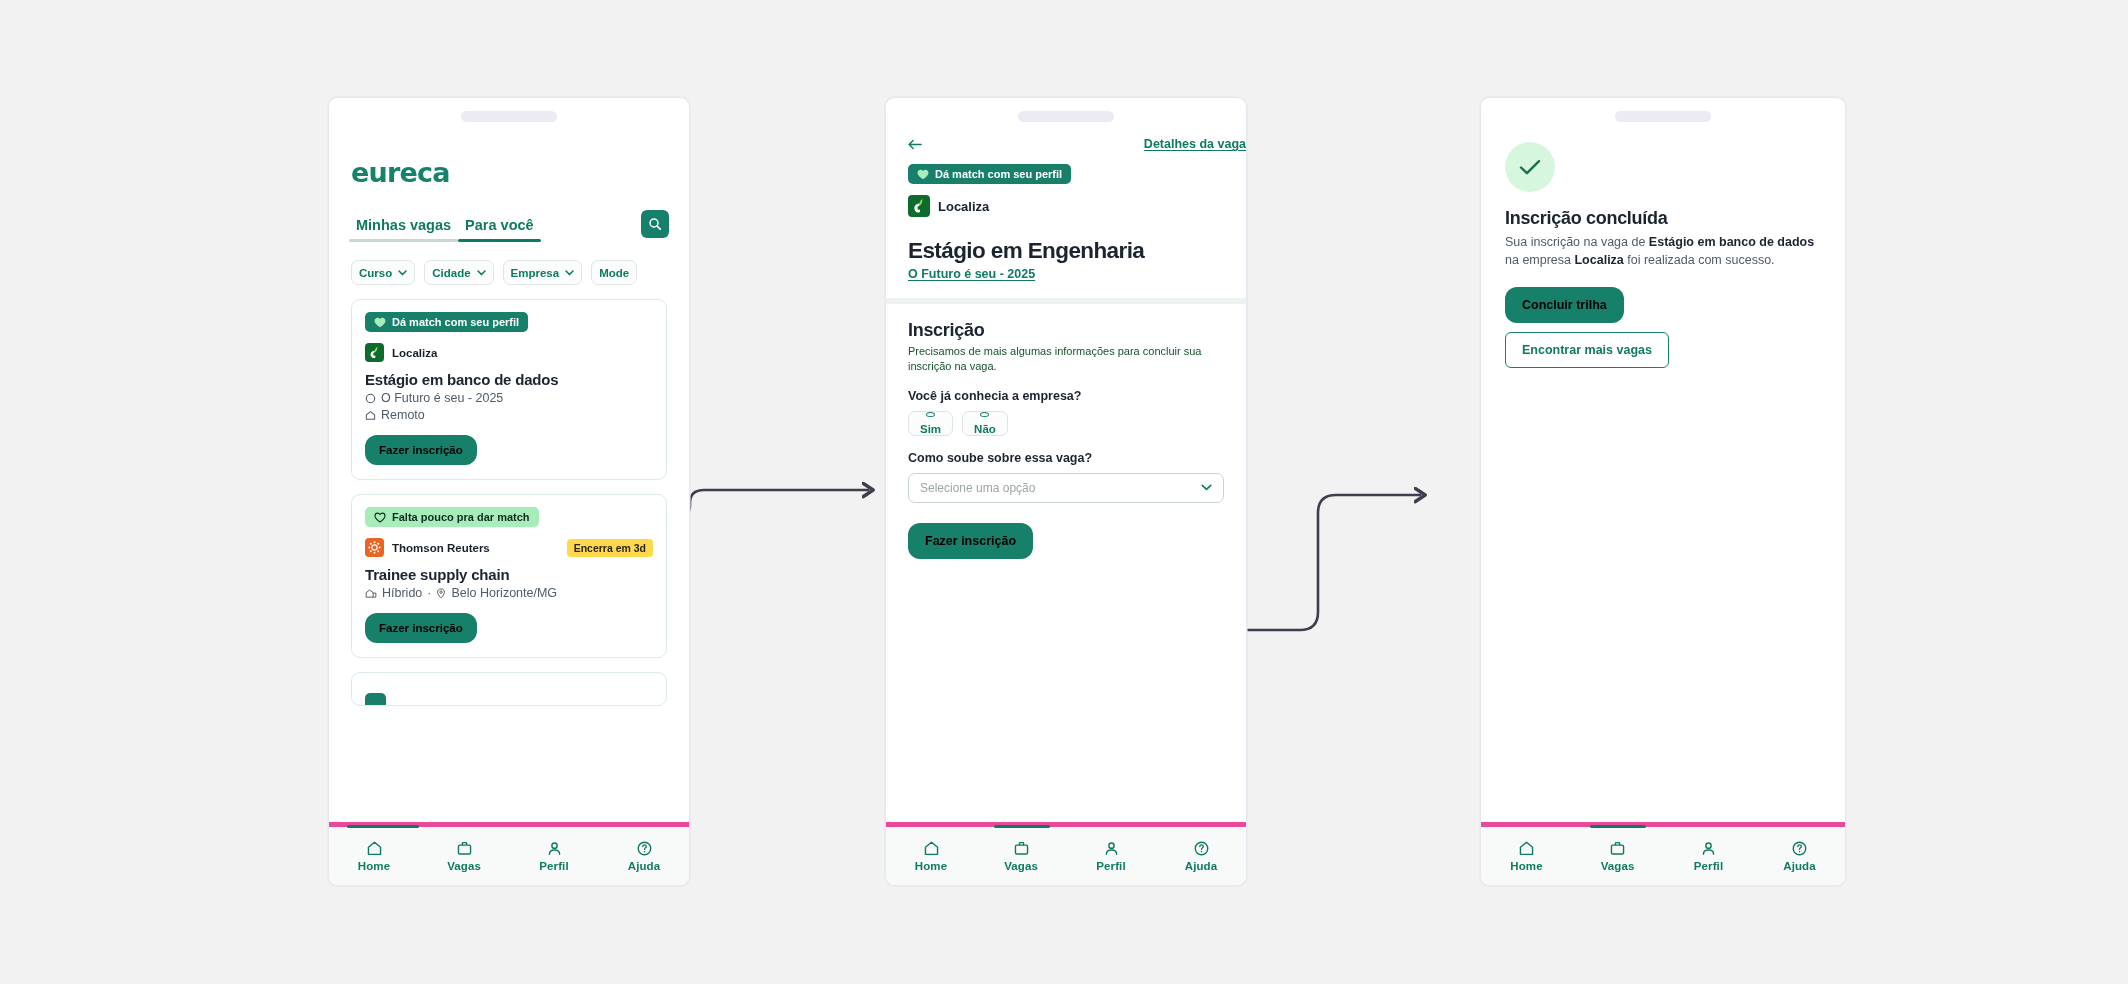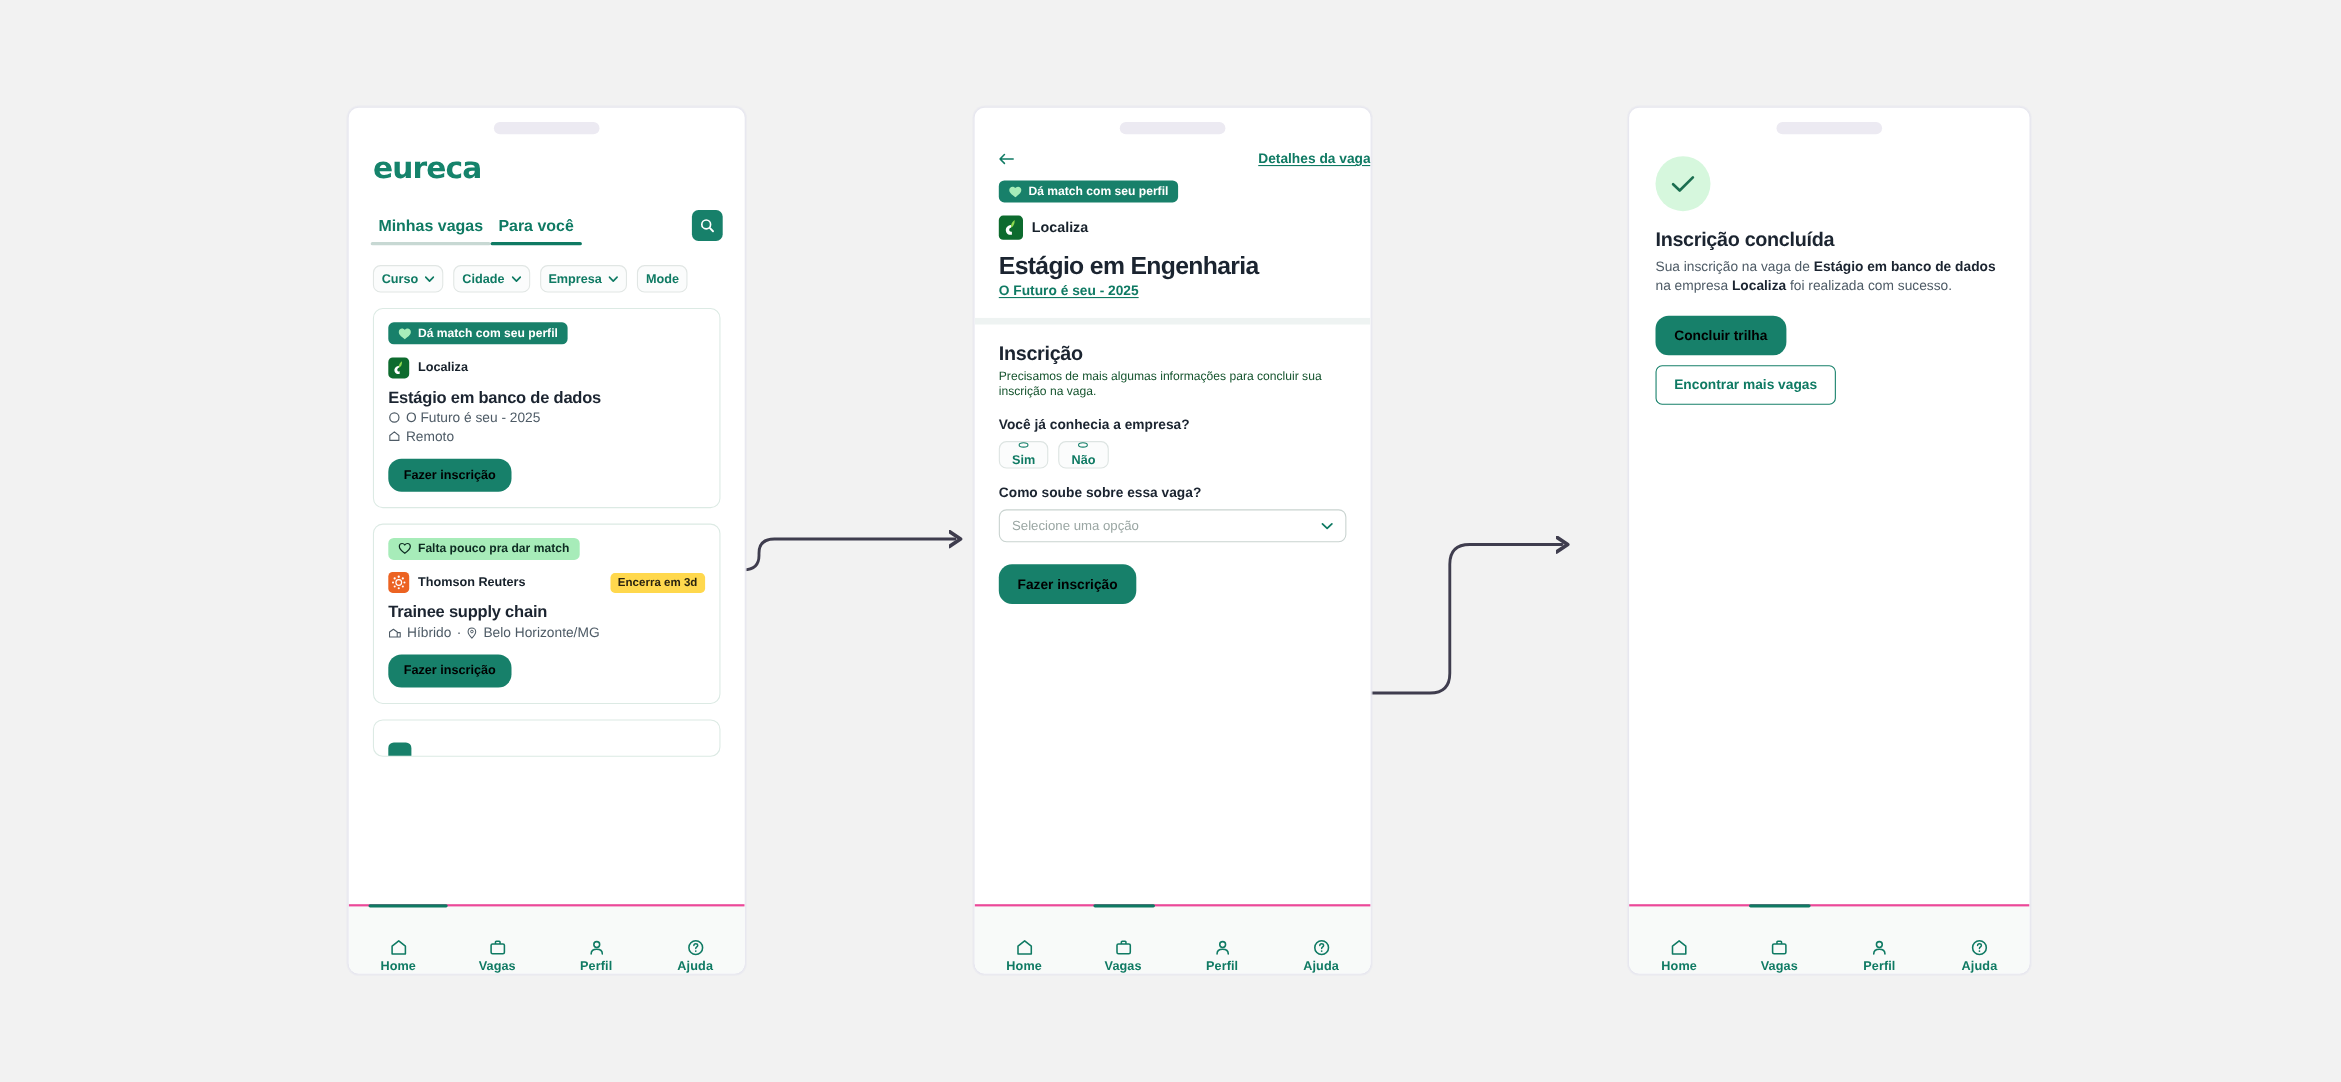--- a/index.html
+++ b/index.html
@@ -29,23 +29,23 @@
     margin: 13px auto 0 auto;
     flex: 0 0 auto;
   }
   .screen { flex: 1 1 auto; position: relative; overflow: hidden; }
 
   
   .tabbar {
     flex: 0 0 auto;
     height: 63px;
     background: #f8faf9;
-    border-top: 2px solid #ec4899;
+    border-top: 5px solid #ec4899;
     display: flex;
-    align-items: flex-end;
+    align-items: center;
     position: relative;
   }
   .tabbar .indicator {
     position: absolute;
     top: -2px; height: 3px;
     background: #0f7a63;
     border-radius: 2px;
   }
   .tabitem {
     flex: 1 1 0;
@@ -116,21 +116,21 @@
   }
 
   
   .backlink {
     display: flex; align-items: center; gap: 7px;
     padding: 15px 0 0 22px; font-size: 12.5px;
     font-weight: 700; color: #0f7a63; justify-content: space-between;
   }
   .backlink .txt { text-decoration: underline; text-underline-offset: 2px; }
   .detailhead { padding: 0 22px 16px 22px; }
-  .bigtitle { font-size: 22.5px; font-weight: 700; color: #1b2430; letter-spacing: -.6px; margin-top: 11px; }
+  .bigtitle { font-size: 22.5px; font-weight: 700; color: #1b2430; letter-spacing: -.6px; margin-top: 21px; }
   .sublink { font-size: 12.5px; font-weight: 700; color: #0f7a63; text-decoration: underline; text-underline-offset: 2px; margin-top: 2px; display:inline-block; }
   .divider { height: 6px; background: #eef3f2; }
   .formsec { padding: 16px 22px 0 22px; }
   .sechead { font-size: 18px; font-weight: 700; color: #1b2430; letter-spacing: -.3px; }
   .secsub { font-size: 11px; color: #14532d; line-height: 1.35; margin-top: 3px; }
   .qlabel { font-size: 12.5px; font-weight: 700; color: #1b2430; margin-top: 15px; }
   .radios { display: flex; gap: 9px; margin-top: 8px; }
   .radio {
     border: 1px solid #dde4e2; background: #fbfcfc; border-radius: 7px;
     height: 25px; padding: 0 11px; display: flex; align-items: center; gap: 6px;
@@ -172,21 +172,21 @@
   <svg class="flowsvg" width="2128" height="984">
     <defs>
       <marker id="ah" markerWidth="7" markerHeight="7" refX="2.2" refY="3" orient="auto">
         <path d="M0.3,0.4 L4.2,3 L0.3,5.6" fill="none" stroke="#3f3d4e" stroke-width="1.3" stroke-linecap="round" stroke-linejoin="round"></path>
       </marker>
     </defs>
     <path d="M 670,518 L 676,518 Q 690,518 690,505 L 690,503 Q 690,490 704,490 L 868,490" fill="none" stroke="#3f3d4e" stroke-width="2.6" stroke-linecap="round" marker-end="url(#ah)"></path>
     <path d="M 1049,630 L 1300,630 Q 1318,630 1318,612 L 1318,513 Q 1318,495 1336,495 L 1420,495" fill="none" stroke="#3f3d4e" stroke-width="2.6" stroke-linecap="round" marker-end="url(#ah)"></path>
   </svg>
 
-  <div class="phone" style="left:316px; top:97px; width:362px; height:789px;">
+  <div class="phone" style="left:328px; top:97px; width:362px; height:789px;gap:19px;">
     <div class="notch"></div>
     <div class="screen">
 
       <div class="brand">eureca</div>
 
       <div class="tabs">
         <div class="tab">
           <span>Minhas vagas</span>
           <span class="bar"></span>
         </div>

